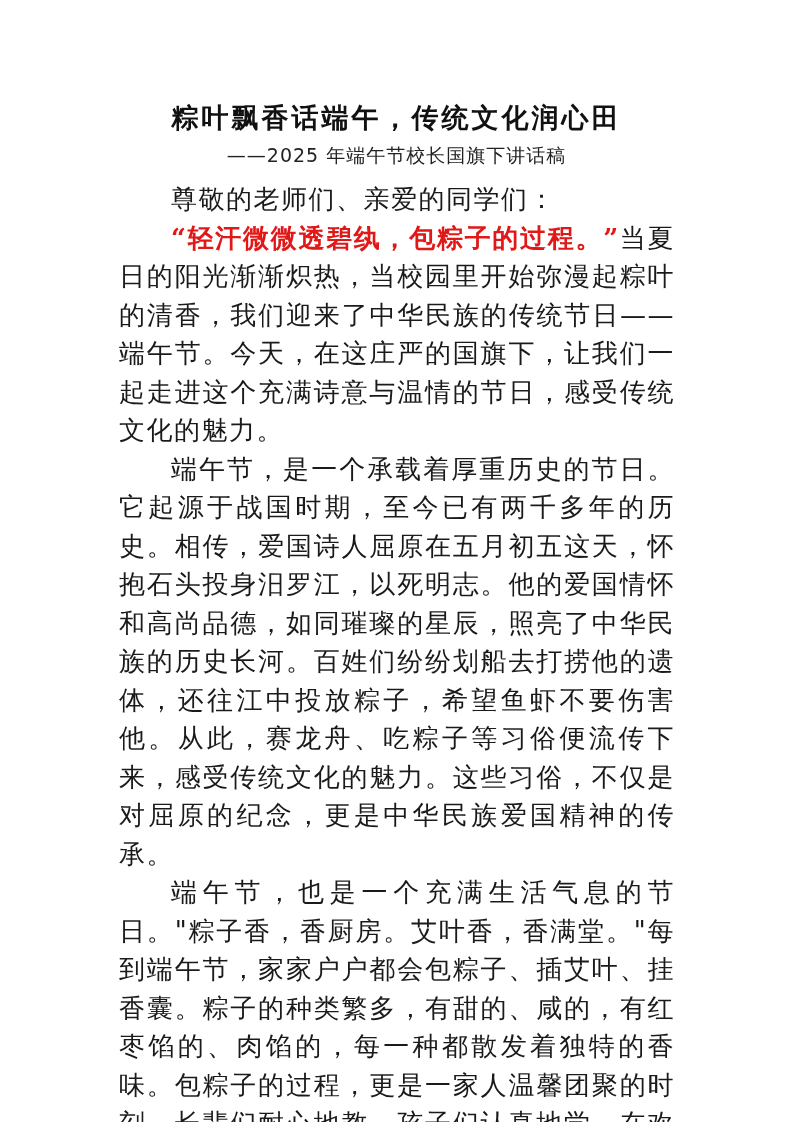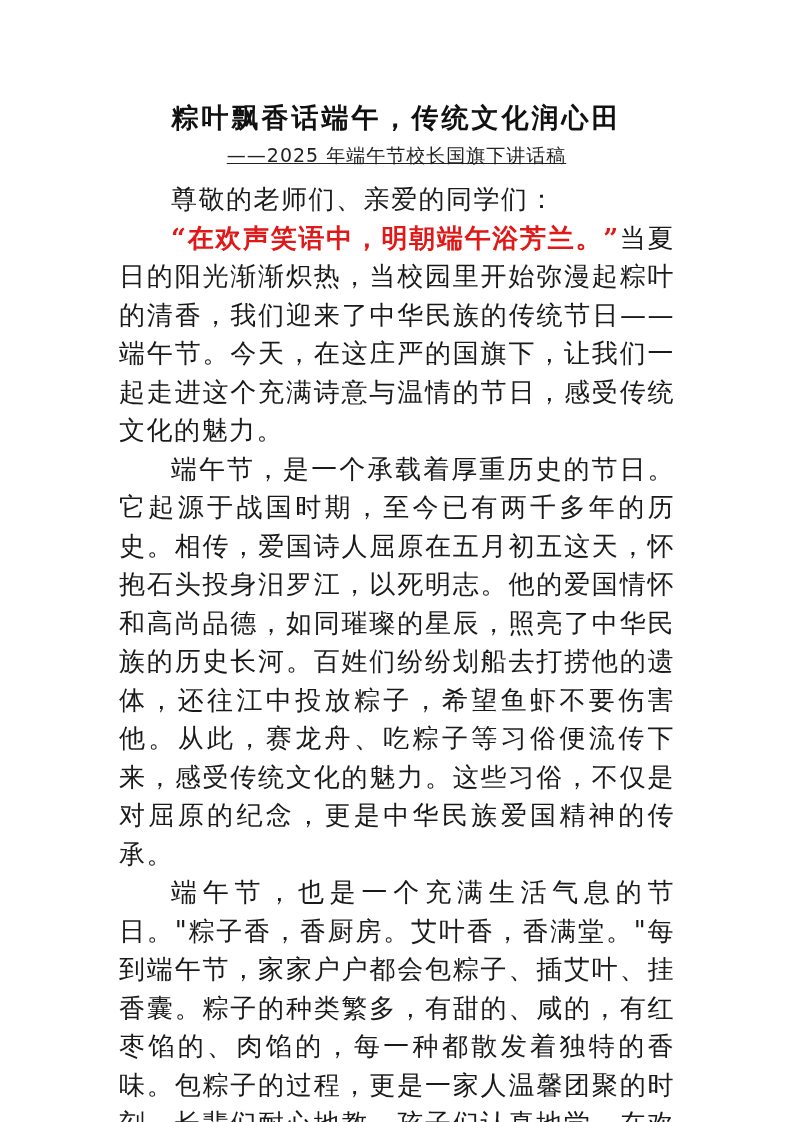--- a/index.html
+++ b/index.html
@@ -6,37 +6,37 @@
   body { width: 793px; height: 1122px; position: relative; overflow: hidden; }
   .page { position: absolute; left: 0; top: 0; width: 793px; height: 851px; background: #ffffff; }
   .title {
     position: absolute; left: 0; width: 793px; top: 100px;
     text-align: center; font-family: "DejaVu Serif", serif;
     font-size: 27px; font-weight: bold; color: #111111; letter-spacing: 3px;
   }
   .subtitle {
     position: absolute; left: 0; width: 793px; top: 143px;
     text-align: center; font-family: "DejaVu Sans", sans-serif;
-    font-size: 19px; color: #222222; letter-spacing: 1px; text-decoration: underline;
+    font-size: 19px; color: #222222; letter-spacing: 1px;
   }
   .body {
     position: absolute; left: 119px; width: 556px; top: 180px;
     font-family: "DejaVu Sans", sans-serif; font-size: 26px;
     color: #1a1a1a; line-height: 38.5px; letter-spacing: 1.5px;
   }
   .p { margin: 0; text-align: justify; }
   .indent { text-indent: 2em; }
   .quote { color: #e01818; font-family: "DejaVu Serif", serif; font-weight: bold; }
 </style>
 </head>
 <body>
 
 <div class="page">
   <div class="title">粽叶飘香话端午，传统文化润心田</div>
   <div class="subtitle">——2025 年端午节校长国旗下讲话稿</div>
 
   <div class="body">
     <p class="p indent">尊敬的老师们、亲爱的同学们：</p>
-    <p class="p indent"><span class="quote">“在欢声笑语中，明朝端午浴芳兰。”</span><span>当夏日的阳光渐渐炽热，当校园里开始弥漫起粽叶的清香，我们迎来了中华民族的传统节日——端午节。今天，在这庄严的国旗下，让我们一起走进这个充满诗意与温情的节日，感受传统文化的魅力。</span></p>
+    <p class="p indent"><span class="quote">“轻汗微微透碧纨，包粽子的过程。”</span><span>当夏日的阳光渐渐炽热，当校园里开始弥漫起粽叶的清香，我们迎来了中华民族的传统节日——端午节。今天，在这庄严的国旗下，让我们一起走进这个充满诗意与温情的节日，感受传统文化的魅力。</span></p>
     <p class="p indent">端午节，是一个承载着厚重历史的节日。它起源于战国时期，至今已有两千多年的历史。相传，爱国诗人屈原在五月初五这天，怀抱石头投身汨罗江，以死明志。他的爱国情怀和高尚品德，如同璀璨的星辰，照亮了中华民族的历史长河。百姓们纷纷划船去打捞他的遗体，还往江中投放粽子，希望鱼虾不要伤害他。从此，赛龙舟、吃粽子等习俗便流传下来，感受传统文化的魅力。这些习俗，不仅是对屈原的纪念，更是中华民族爱国精神的传承。</p>
     <p class="p indent">端午节，也是一个充满生活气息的节日。"粽子香，香厨房。艾叶香，香满堂。"每到端午节，家家户户都会包粽子、插艾叶、挂香囊。粽子的种类繁多，有甜的、咸的，有红枣馅的、肉馅的，每一种都散发着独特的香味。包粽子的过程，更是一家人温馨团聚的时刻，长辈们耐心地教，孩子们认真地学，在欢声笑语中，传统文化得以传承。插艾叶、</p>
   </div>
 </div>
 
 </body></html>

